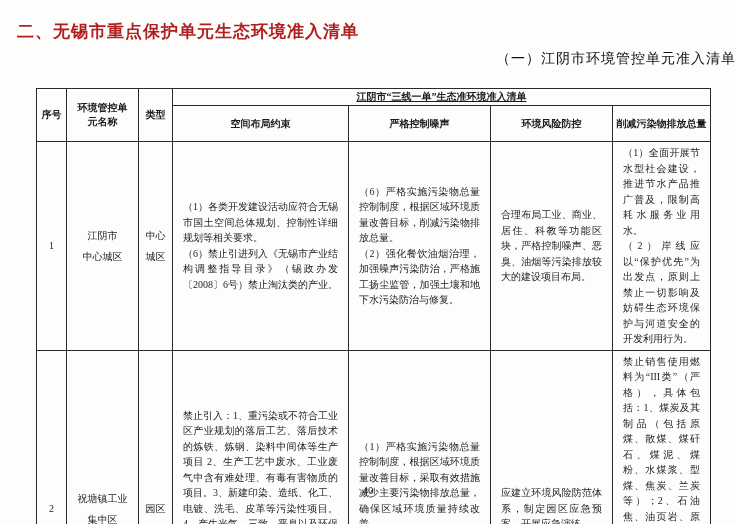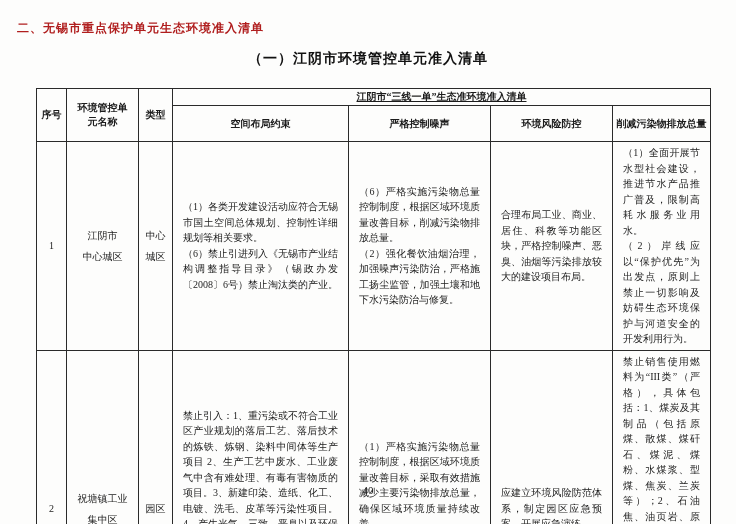--- a/index.html
+++ b/index.html
@@ -7,32 +7,32 @@
   body {
     background: #fdfdfc;
     font-family: "Liberation Serif", "DejaVu Serif", serif;
     color: #1c1c1c;
     position: relative;
     overflow: hidden;
   }
   .doc-title {
     position: absolute;
     left: 17px; top: 20px;
-    font-size: 12px;
+    font-size: 17px;
     font-weight: bold;
     color: #b01e1e;
     letter-spacing: 1px;
   }
   .doc-subtitle {
     position: absolute;
     left: 0; top: 50px;
     width: 736px;
-    text-align: center;
+    text-align: right;
     font-size: 14px;
-    font-weight: bold;
+    font-weight: normal;
     color: #111;
     letter-spacing: 1px;
   }
   table.main {
     position: absolute;
     left: 36px; top: 88px;
     width: 674px;
     border-collapse: collapse;
     table-layout: fixed;
   }

